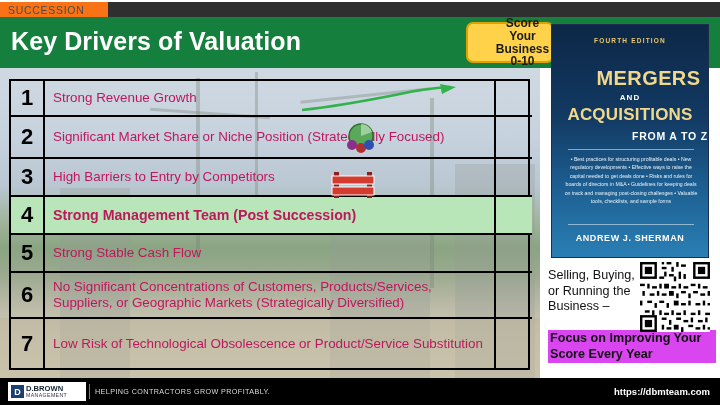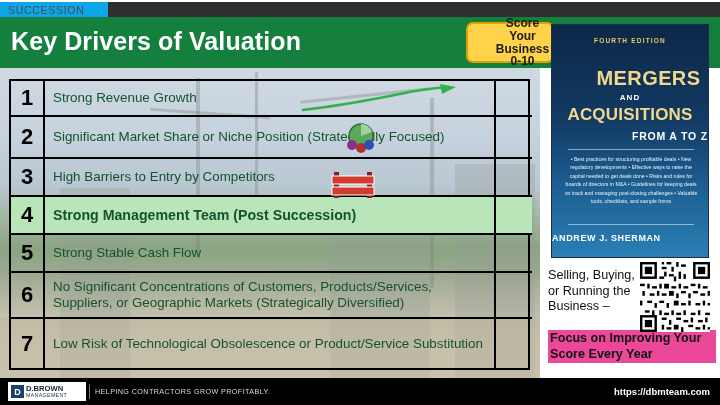--- a/index.html
+++ b/index.html
@@ -8,21 +8,21 @@
     width:720px; height:405px;
     font-family:"Liberation Sans", sans-serif;
     background:#ffffff;
     overflow:hidden;
     position:relative;
   }
 
   
   .eyebrow {
     position:absolute; left:0; top:2px; width:600px; height:17px;
-    background:#0ea5e9;
+    background:#f97316;
   }
   .eyebrow .label {
     position:absolute; left:8px; top:2px;
     font-size:10.5px; letter-spacing:0.7px; color:#4b4b4b;
   }
   .eyebrow .swatch {
     position:absolute; left:108px; top:0px; width:612px; height:17px;
     background:#2f2f2f;
   }
 
@@ -89,21 +89,21 @@
     width:34px; flex:0 0 34px; height:100%;
     border-right:2px solid #000;
     display:flex; align-items:center; justify-content:center;
     font-size:22px; font-weight:bold; color:#000;
     background:transparent;
   }
   .txt {
     flex:1 1 auto; height:100%;
     display:flex; align-items:center;
     padding:0 8px;
-    font-size:13.4px; color:#14532d; line-height:1.18;
+    font-size:13.4px; color:#be185d; line-height:1.18;
   }
   .txt.bold { font-weight:bold; font-size:14.2px; }
   .scorecell {
     width:38px; flex:0 0 38px; height:100%;
     border-left:2px solid #000;
     background:transparent;
   }
   .row.highlight { background:#b9e6b9; }
   .row.highlight .num { background:#b9e6b9; }
 
@@ -140,31 +140,31 @@
     color:#ffffff; font-size:10.5px; font-weight:bold; letter-spacing:0.8px;
   }
   .book .rule {
     position:absolute; left:16px; width:126px; height:1px; background:rgba(255,255,255,0.5);
   }
   .book .bullets {
     position:absolute; left:10px; top:130px; width:138px;
     color:#eaf2f8; font-size:5.2px; line-height:1.62; text-align:center;
   }
   .book .author {
-    position:absolute; left:0; bottom:14px; width:100%; text-align:left;
+    position:absolute; left:0; bottom:14px; width:100%; text-align:center;
     color:#ffffff; font-size:9px; font-weight:bold; letter-spacing:0.6px;
   }
 
   .selling {
     position:absolute; left:548px; top:268px; width:88px;
     font-size:12.6px; color:#111; line-height:1.25;
   }
   .focus {
     position:absolute; left:548px; top:330px; width:168px;
-    background:#ec4899; color:#111; font-size:12.6px; font-weight:bold;
+    background:#d946ef; color:#111; font-size:12.6px; font-weight:bold;
     line-height:1.25; padding:1px 2px;
   }
   .qr {
     position:absolute; left:640px; top:262px; width:70px; height:70px;
     background:#ffffff;
   }
 
   
   .footer {
     position:absolute; left:0; top:378px; width:720px; height:27px;

